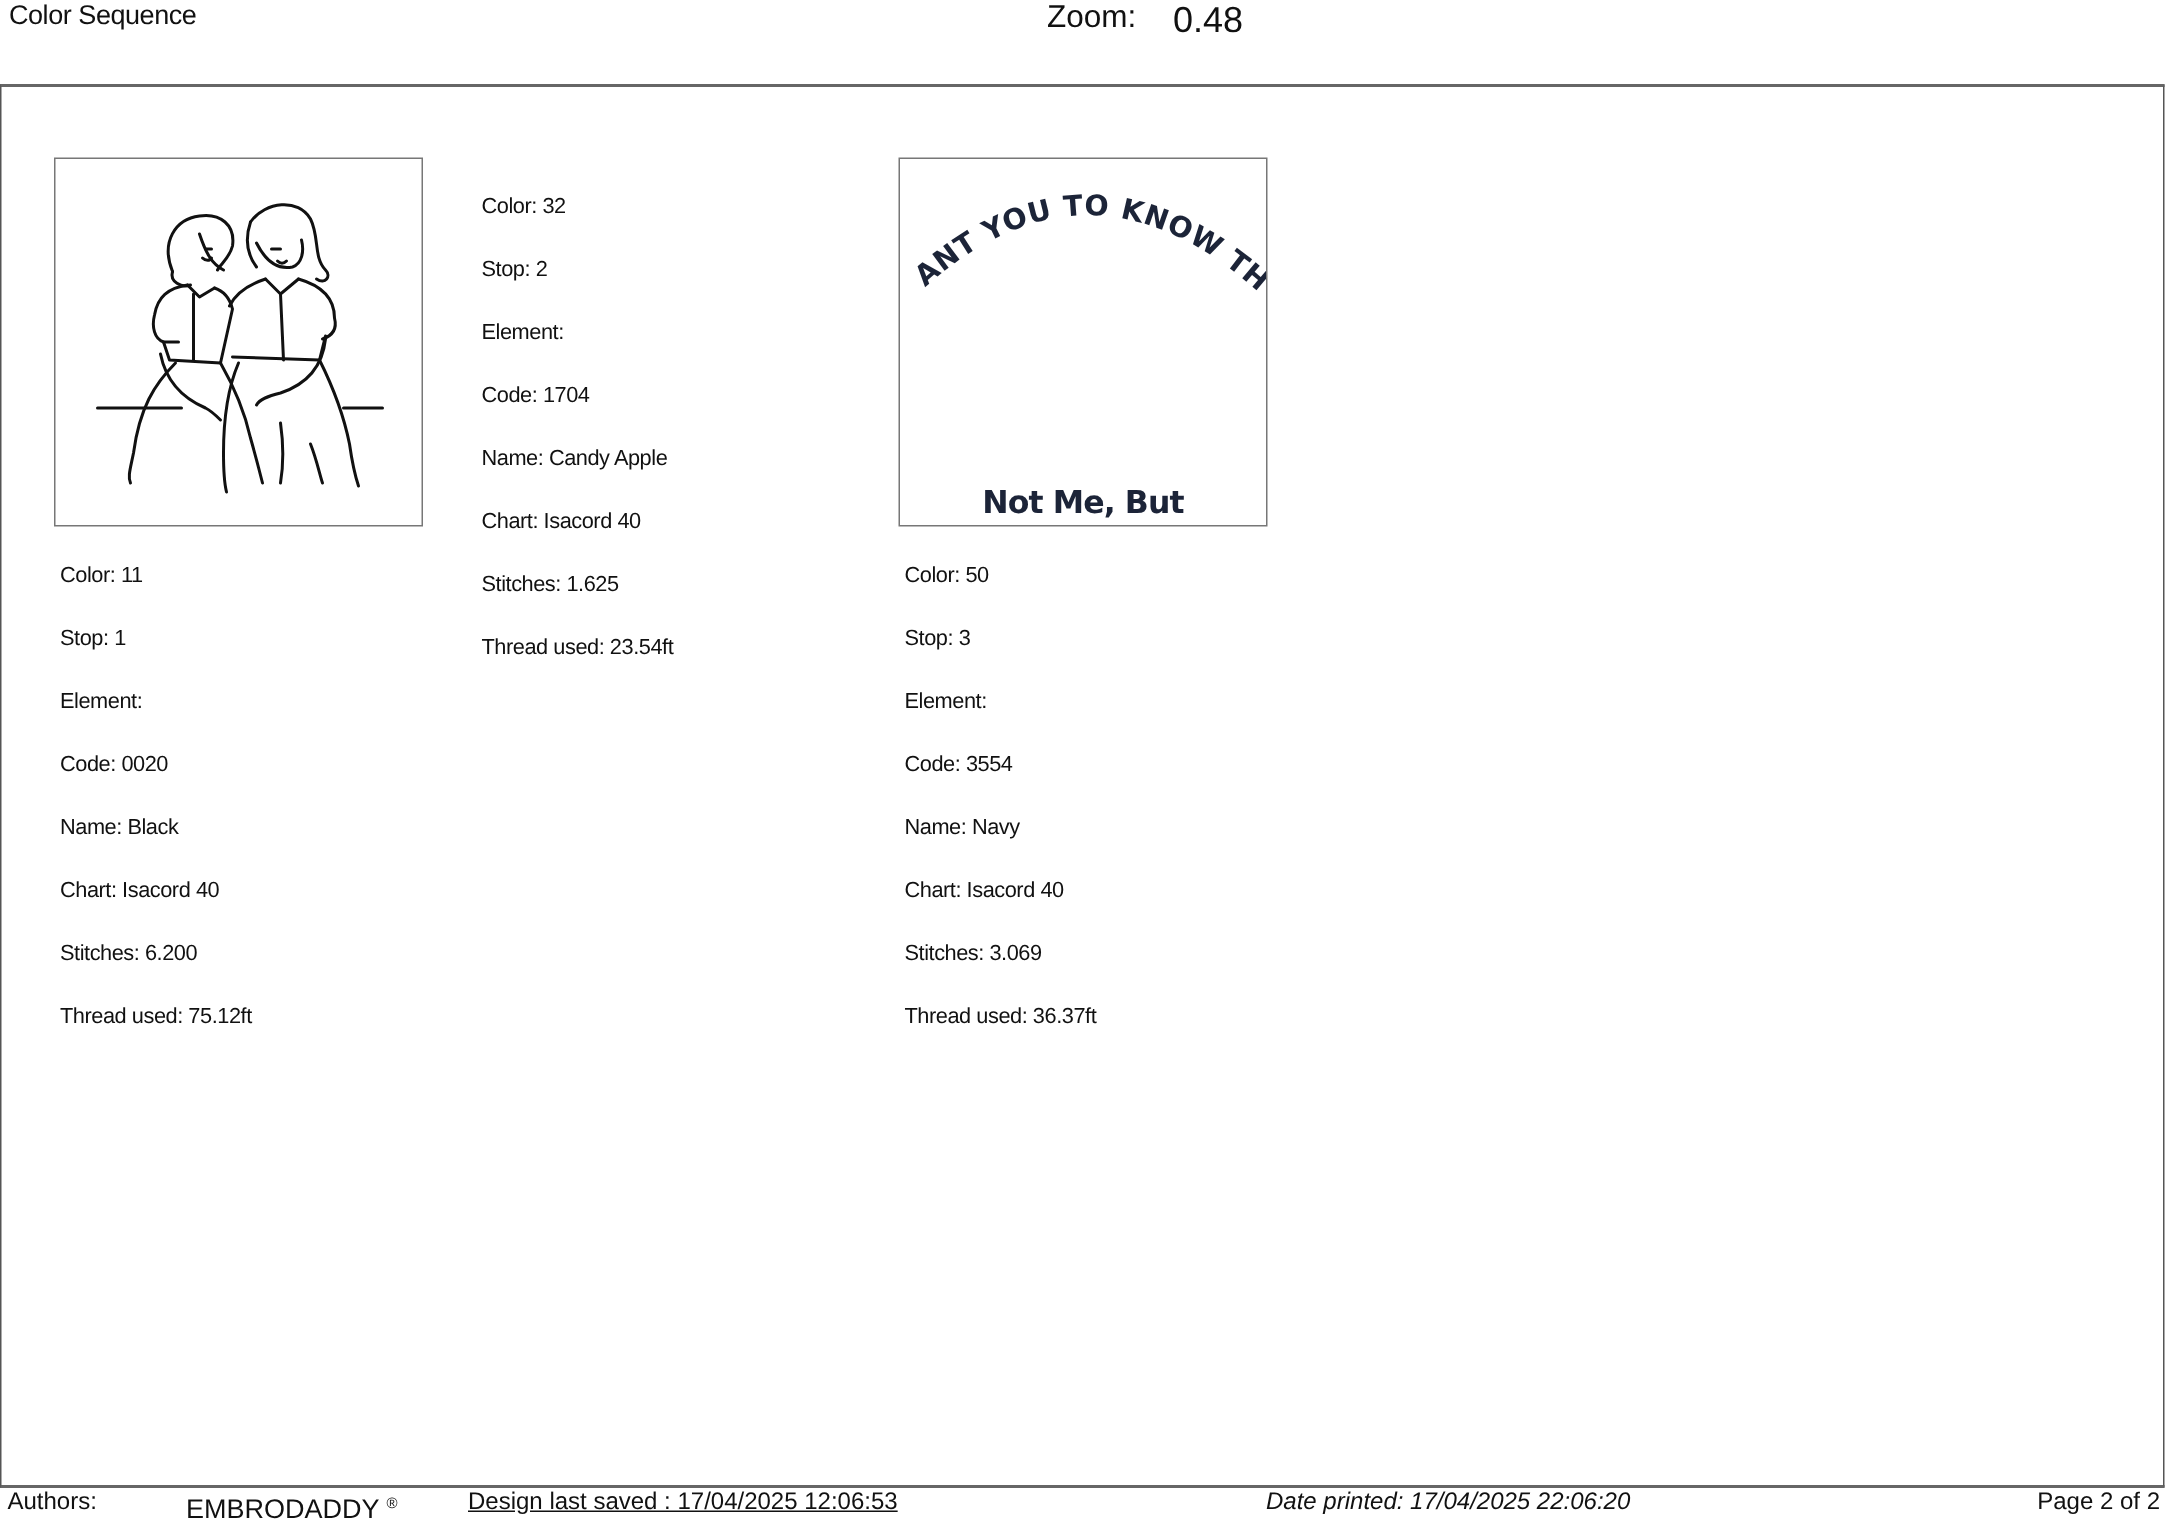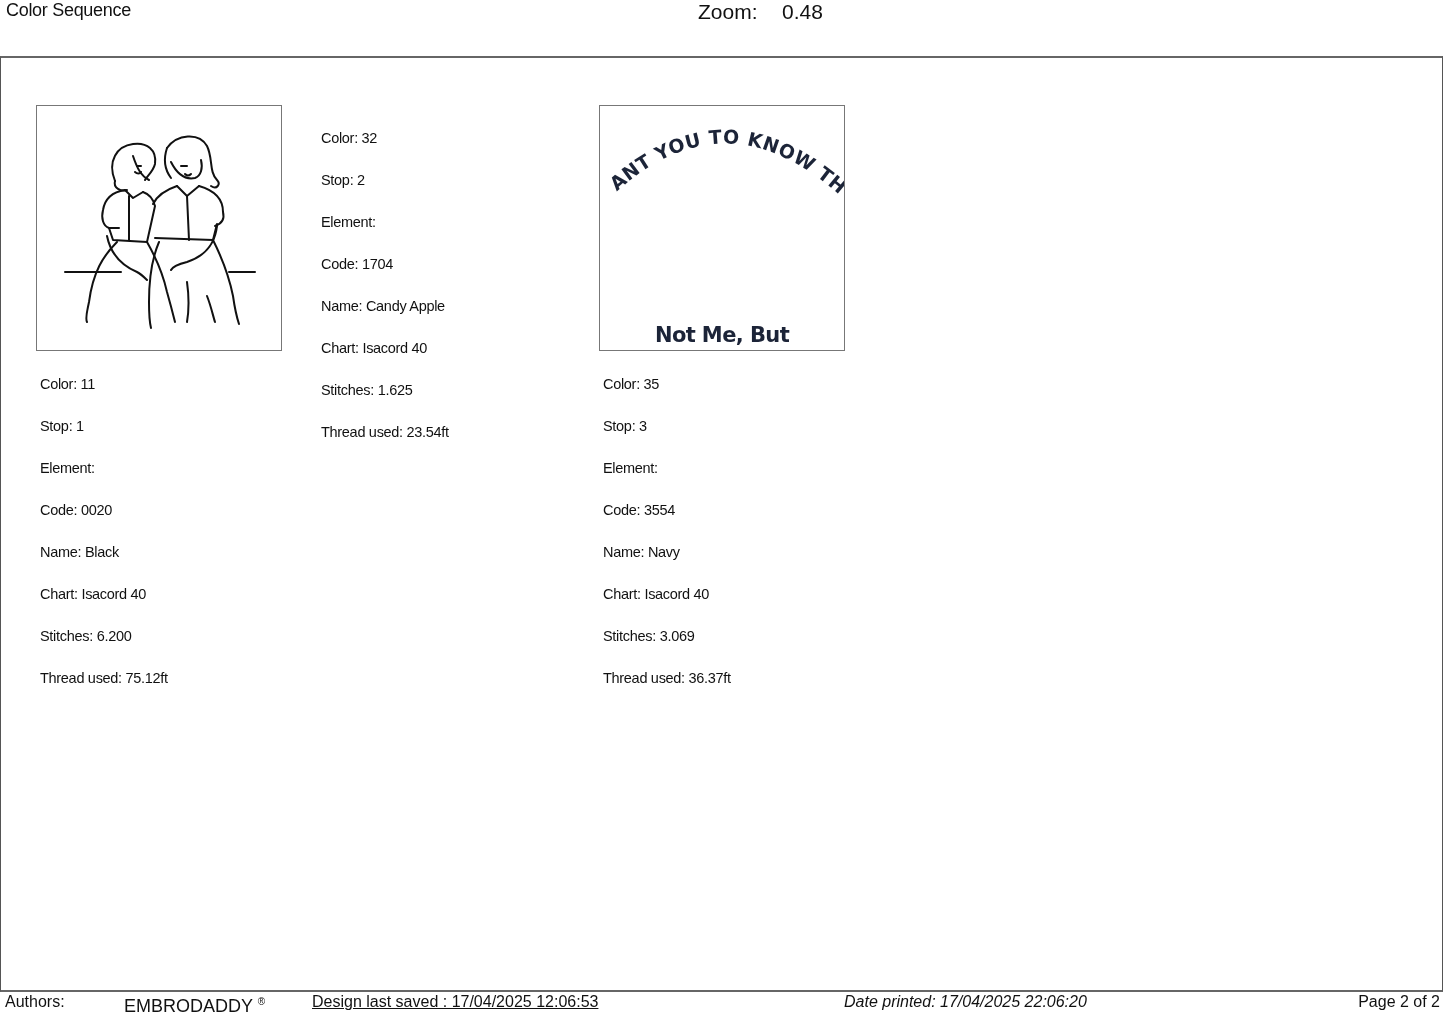--- a/index.html
+++ b/index.html
@@ -1,20 +1,20 @@
 <!DOCTYPE html>
 <html><head>
 <meta charset="utf-8">
 <style>
   html, body { margin: 0; padding: 0; background: #ffffff; }
   body { width: 1445px; height: 1020px; position: relative; overflow: hidden;
          font-family: "Liberation Sans", "DejaVu Sans", sans-serif; color: #111; }
   .hdr-title { position: absolute; left: 6px; top: 0px; font-size: 18px; letter-spacing: -0.3px; }
   .hdr-zoom-label { position: absolute; left: 698px; top: 0px; font-size: 21px; }
-  .hdr-zoom-val { position: absolute; left: 782px; top: 0px; font-size: 21px; }
+  .hdr-zoom-val { position: absolute; left: 782px; top: 0px; font-size: 24px; }
   .page-frame { position: absolute; left: 0px; top: 56px; width: 1443px; height: 936px;
                 border: 1px solid #555; border-bottom: 2px solid #666; border-top: 2px solid #666; box-sizing: border-box; }
   .card { position: absolute; top: 105px; width: 246px; }
   .thumb { width: 246px; height: 246px; border: 1px solid #777; box-sizing: border-box; position: relative; background: #fff; overflow: hidden; }
   .info { margin-top: 2px; padding-left: 4px; font-size: 14.5px; line-height: 18px; letter-spacing: -0.3px; }
   .info div { white-space: nowrap; margin-top: 24px; }
   .sc-text { position: absolute; left: 0; right: 0; top: 188px; text-align: center; font-weight: bold;
              font-size: 25px; color: #c4302b; letter-spacing: 0.5px; font-family: "DejaVu Sans", sans-serif; transform: scaleX(0.92); }
   .nm-text { position: absolute; left: 0; right: 0; top: 217px; text-align: center; font-weight: bold;
              font-size: 21px; color: #1c2438; letter-spacing: -0.6px; font-family: "DejaVu Sans", sans-serif; }
@@ -102,21 +102,21 @@
       <defs>
         <path id="arc" d="M14 88 Q123 -12 236 86"></path>
       </defs>
       <text font-family="DejaVu Sans, sans-serif" font-weight="bold" font-size="19" fill="#1c2438" letter-spacing="0.5">
         <textPath href="#arc" startOffset="50%" text-anchor="middle">I WANT YOU TO KNOW THAT</textPath>
       </text>
     </svg>
     <div class="nm-text">Not Me, But Someone</div>
   </div>
   <div class="info">
-    <div>Color: 35</div>
+    <div>Color: 50</div>
     <div>Stop: 3</div>
     <div>Element:</div>
     <div>Code: 3554</div>
     <div>Name: Navy</div>
     <div>Chart: Isacord 40</div>
     <div>Stitches: 3.069</div>
     <div>Thread used: 36.37ft</div>
   </div>
 </div>
 

